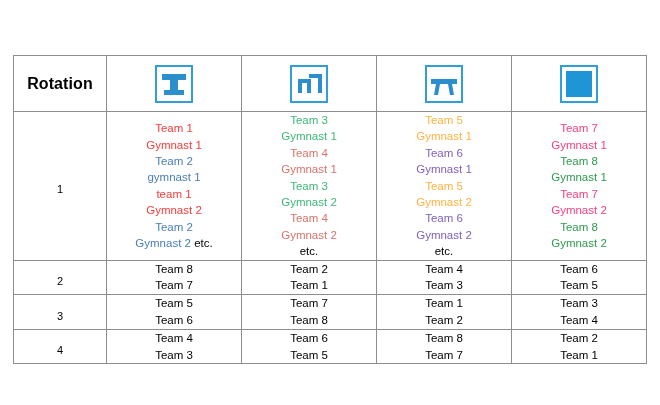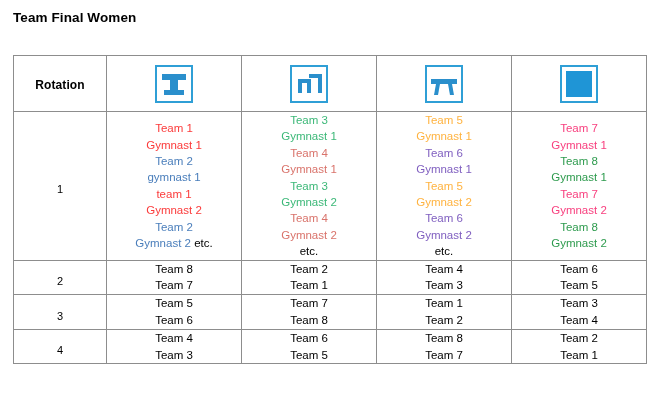--- a/index.html
+++ b/index.html
@@ -61,21 +61,21 @@
   col.c-rot   { width: 93px; }
   col.c-app   { width: 135px; }
 
   
   tr.head-row td,
   tr.head-row th {
     height: 55px;
   }
 
   .rotation-head {
-    font-size: 12px;
+    font-size: 16px;
     font-weight: bold;
     color: #000000;
     letter-spacing: 0.1px;
   }
 
   .app-icon-cell {
     line-height: 0;
   }
 
   .app-icon {
@@ -233,21 +233,20 @@
 
   .etc-plain {
     color: #000000;
   }
 </style>
 </head>
 <body>
 
 <div class="page">
 
-  <div class="page-title">Team Final Women</div>
 
   <div class="table-wrap">
     <table class="rot-table">
       <colgroup>
         <col class="c-rot">
         <col class="c-app">
         <col class="c-app">
         <col class="c-app">
         <col class="c-app">
       </colgroup>

